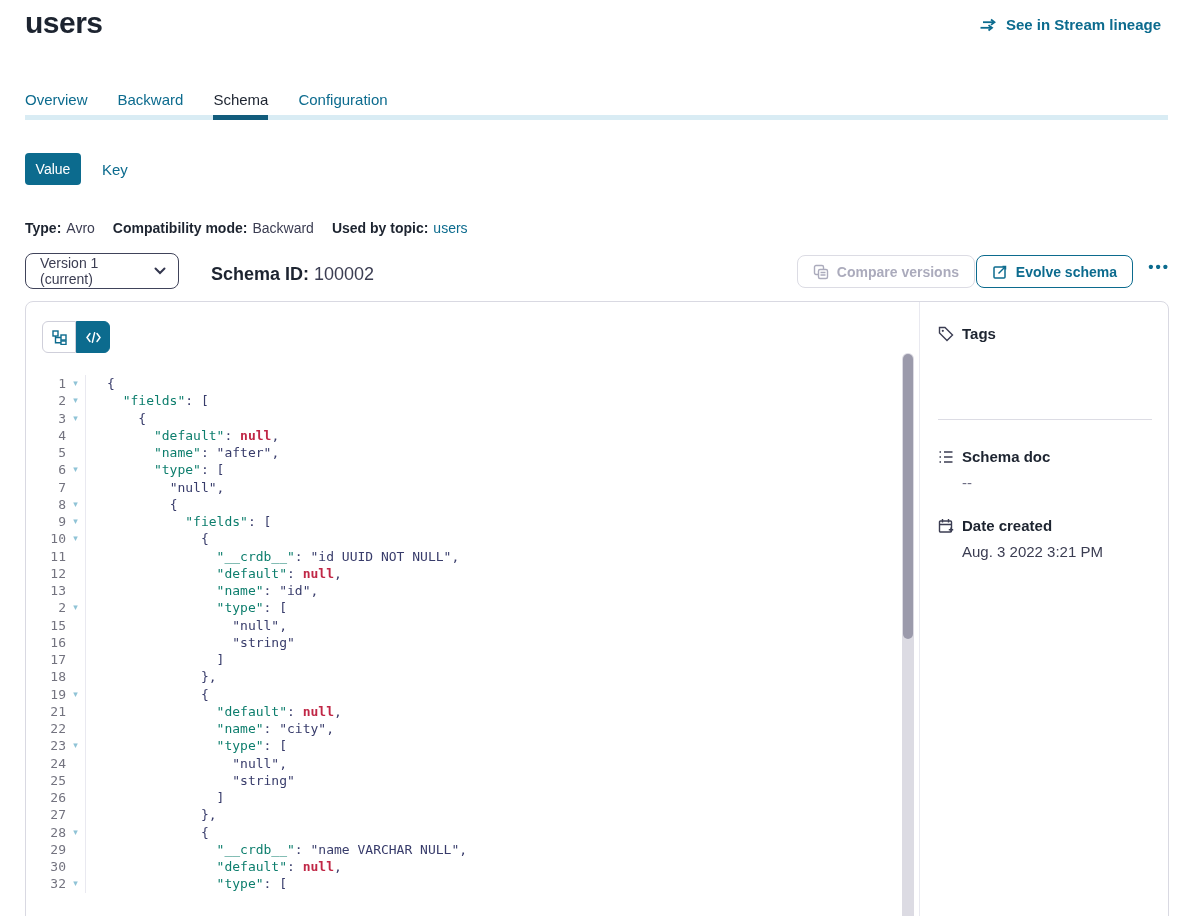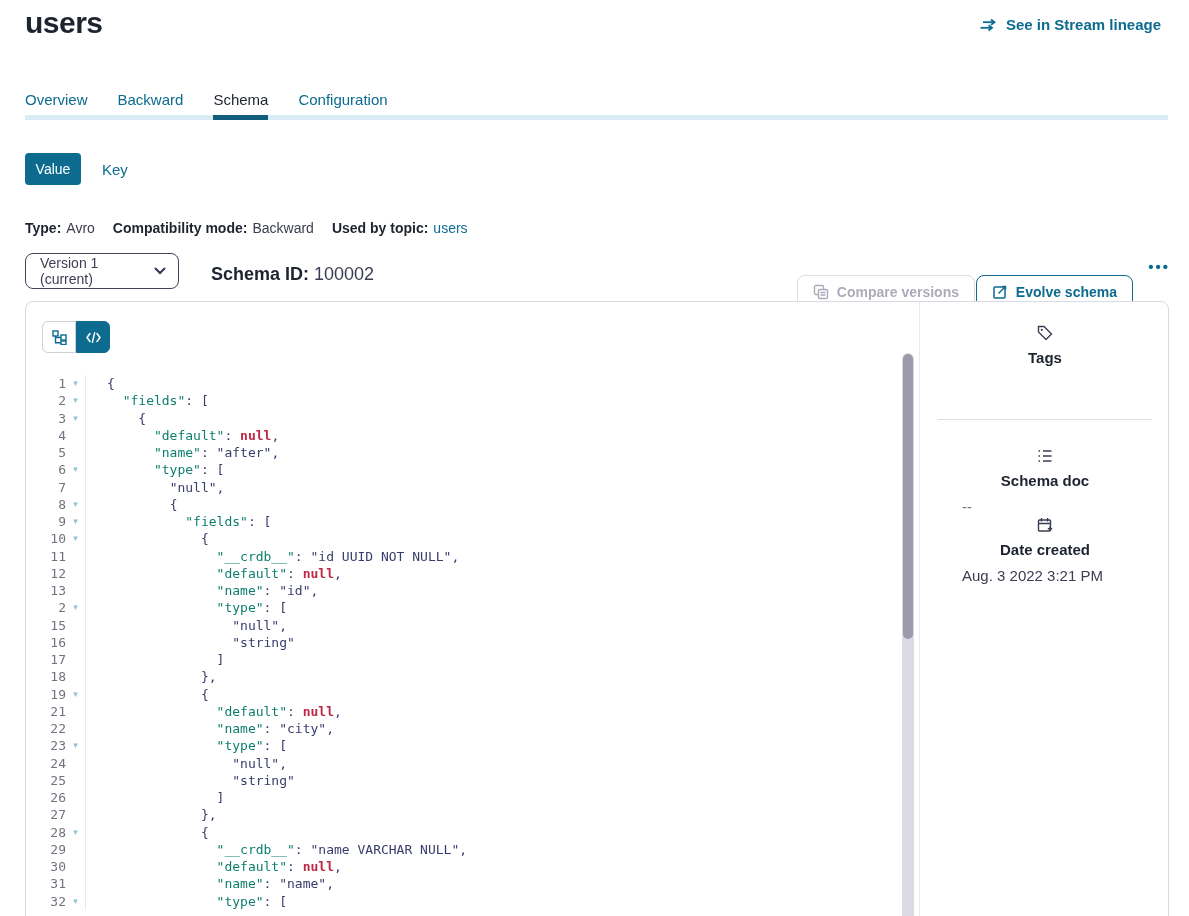--- a/index.html
+++ b/index.html
@@ -40,21 +40,21 @@
 
   
   .version-select { position:absolute; left:25px; top:253px; width:154px; height:36px;
     border:1px solid var(--c-selectBorder,#40435A); border-radius:8px; background:#fff;
     display:flex; align-items:center; padding:0 12px 0 14px; font-size:14px;
     color:var(--c-textBody,#3F4257); cursor:pointer; justify-content:space-between; }
   .schema-id { position:absolute; left:211px; top:264px; font-size:18px; }
   .schema-id b { color:var(--c-textDark,#23232F); font-weight:700; }
   .btn { display:flex; align-items:center; gap:8px; height:33px; border-radius:8px;
     font-size:14px; font-weight:700; padding:0 15px; background:#fff; cursor:pointer;
-    font-family:inherit;margin-top:20px; }
+    font-family:inherit; }
   .btn-compare { position:absolute; right:214px; top:255px;
     border:1px solid var(--c-border,#D9D9E2); color:var(--c-disabled,#ABABBC); }
   .btn-evolve { position:absolute; right:56px; top:255px;
     border:1px solid var(--c-teal,#0C6B8E); color:var(--c-teal,#0C6B8E); }
   .more-btn { position:absolute; right:19px; top:258px; color:var(--c-teal,#0C6B8E);
     font-size:15px; font-weight:700; letter-spacing:2px; cursor:pointer; background:none; border:none; }
 
   
   .panel { position:absolute; left:25px; top:301px; width:1144px; height:640px;
     border:1px solid var(--c-panelBorder,#D9D9E2); border-radius:8px; background:#fff; }
@@ -82,21 +82,21 @@
     background:var(--c-scrollTrack,#DCDBE3); border-radius:6px 6px 0 0; }
   .scroll-thumb { position:absolute; left:1px; top:1px; width:10px; height:285px;
     background:var(--c-scrollThumb,#9B9AAB); border-radius:5px; cursor:grab; }
 
   .panel-divider { position:absolute; left:893px; top:0; bottom:0; width:1px;
     background:var(--c-gutterLine,#E9E9F0); }
 
   
   .sidebar { position:absolute; left:894px; top:0; right:0; bottom:0; }
   .sb-head { display:flex; align-items:center; gap:8px; font-size:15px; font-weight:700;
-    color:var(--c-textDark,#23232F);flex-direction:column; }
+    color:var(--c-textDark,#23232F); }
   .sb-head svg { color:var(--c-textBody,#3B3D52); flex:none; }
   .sb-tags { position:absolute; left:18px; right:16px; top:23px; }
   .tags-input { display:block; margin:19px 0 0 24px; width:192px; border:none;
     border-bottom:1px solid var(--c-underlineDark,#474860); font-size:15px; padding:2px 0 7px;
     font-family:inherit; color:var(--c-textBody,#3B3D52); outline:none; }
   .tags-input::placeholder { color:var(--c-placeholder,#A8A8BA); }
   .sb-divider { position:absolute; left:18px; right:16px; top:117px; height:1px;
     background:var(--c-border,#E4E4EC); }
   .sb-doc { position:absolute; left:18px; right:16px; top:146px; }
   .sb-date { position:absolute; left:18px; right:16px; top:215px; }
@@ -226,21 +226,20 @@
       <div class="code-row"><span class="ln">21</span><span class="fold"></span><span class="code"><span>              </span><span class="tk-k">"default"</span><span class="tk-p">: </span><span class="tk-n">null</span><span class="tk-p">,</span></span></div>
       <div class="code-row"><span class="ln">22</span><span class="fold"></span><span class="code"><span>              </span><span class="tk-k">"name"</span><span class="tk-p">: </span><span class="tk-s">"city"</span><span class="tk-p">,</span></span></div>
       <div class="code-row"><span class="ln">23</span><span class="fold">▾</span><span class="code"><span>              </span><span class="tk-k">"type"</span><span class="tk-p">: [</span></span></div>
       <div class="code-row"><span class="ln">24</span><span class="fold"></span><span class="code"><span>                </span><span class="tk-s">"null"</span><span class="tk-p">,</span></span></div>
       <div class="code-row"><span class="ln">25</span><span class="fold"></span><span class="code"><span>                </span><span class="tk-s">"string"</span></span></div>
       <div class="code-row"><span class="ln">26</span><span class="fold"></span><span class="code"><span>              </span><span class="tk-p">]</span></span></div>
       <div class="code-row"><span class="ln">27</span><span class="fold"></span><span class="code"><span>            </span><span class="tk-p">},</span></span></div>
       <div class="code-row"><span class="ln">28</span><span class="fold">▾</span><span class="code"><span>            </span><span class="tk-p">{</span></span></div>
       <div class="code-row"><span class="ln">29</span><span class="fold"></span><span class="code"><span>              </span><span class="tk-k">"__crdb__"</span><span class="tk-p">: </span><span class="tk-s">"name VARCHAR NULL"</span><span class="tk-p">,</span></span></div>
       <div class="code-row"><span class="ln">30</span><span class="fold"></span><span class="code"><span>              </span><span class="tk-k">"default"</span><span class="tk-p">: </span><span class="tk-n">null</span><span class="tk-p">,</span></span></div>
-      <div class="code-row"><span class="ln">31</span><span class="fold"></span><span class="code"><span>              </span><span class="tk-k">"name"</span><span class="tk-p">: </span><span class="tk-s">"name"</span><span class="tk-p">,</span></span></div>
       <div class="code-row"><span class="ln">32</span><span class="fold">▾</span><span class="code"><span>              </span><span class="tk-k">"type"</span><span class="tk-p">: [</span></span></div>
     </div>
 
   <div class="scroll-track">
     <div class="scroll-thumb"></div>
   </div>
 
   <div class="panel-divider"></div>
 
   <aside class="sidebar">

